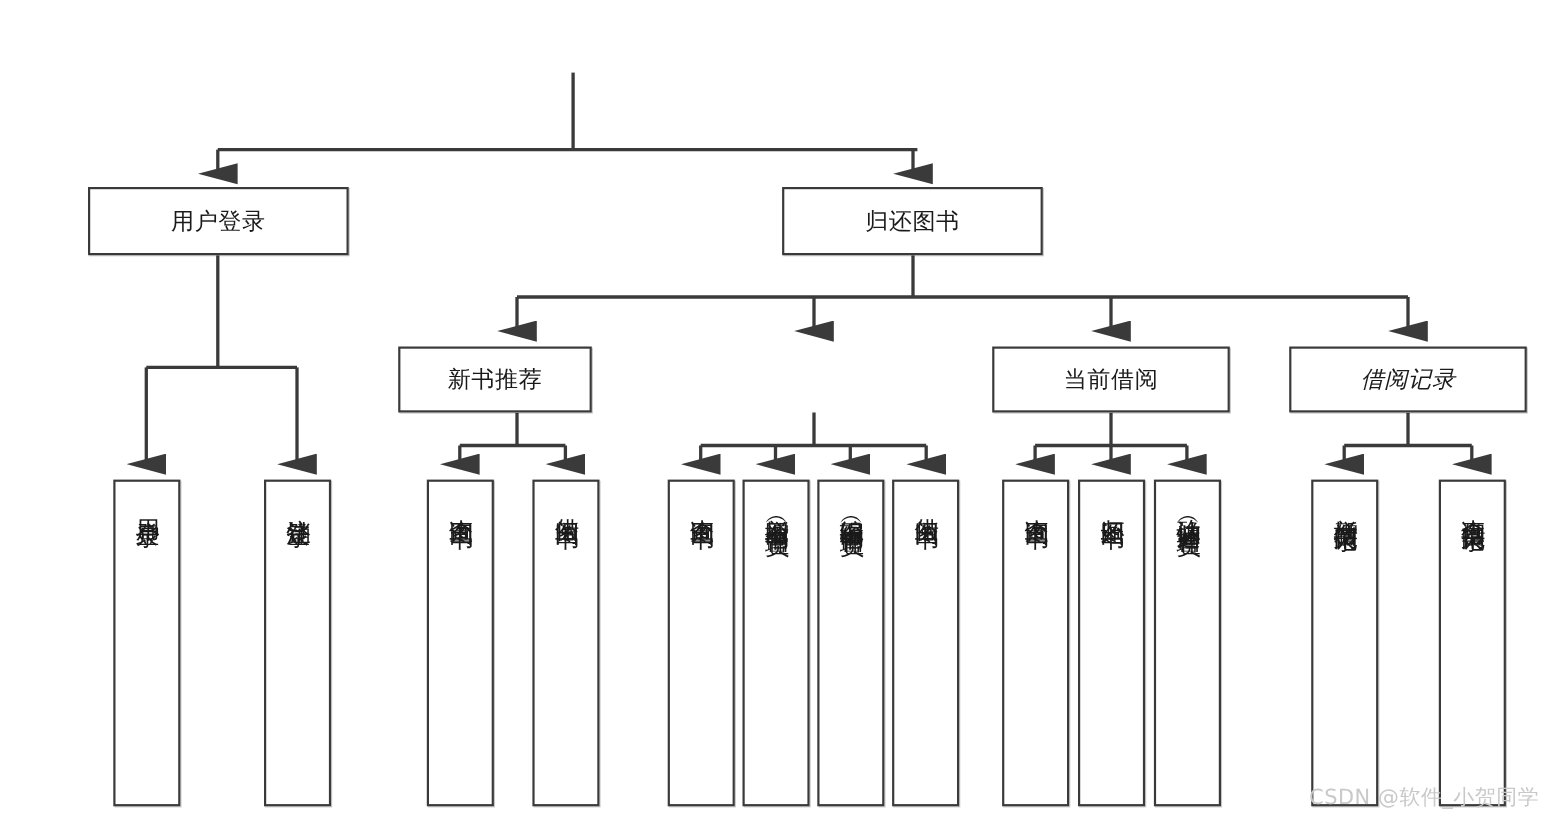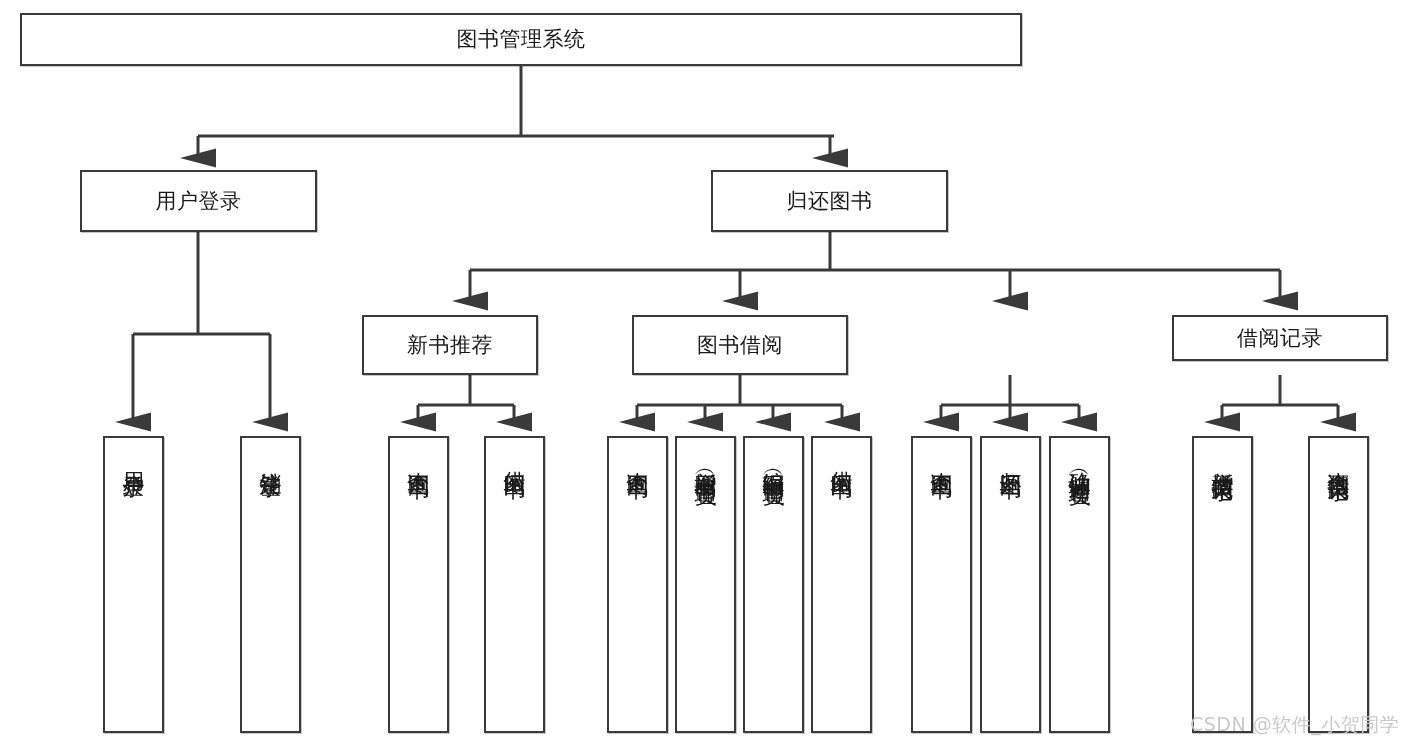--- a/index.html
+++ b/index.html
@@ -110,38 +110,35 @@
       <path d="M1010,405 L1010,422" marker-end="url(#arrow)"></path>
       <path d="M1079,405 L1079,422" marker-end="url(#arrow)"></path>
 
       <path d="M1280,375 L1280,405"></path>
       <path d="M1222,405 L1338,405"></path>
       <path d="M1222,405 L1222,422" marker-end="url(#arrow)"></path>
       <path d="M1338,405 L1338,422" marker-end="url(#arrow)"></path>
     </g>
   </svg>
 
-  <div class="node" style="left:20px; top:13px; width:1002px; height:53px;">
-    <span class="label">图书管理系统</span>
-  </div>
 
   <div class="node" style="left:80px; top:170px; width:237px; height:62px;">
     <span class="label">用户登录</span>
   </div>
   <div class="node" style="left:711px; top:170px; width:237px; height:62px;">
     <span class="label">归还图书</span>
   </div>
 
   <div class="node" style="left:362px; top:315px; width:176px; height:60px;">
     <span class="label">新书推荐</span>
   </div>
-  <div class="node" style="left:632px; top:315px; width:216px; height:60px;">
-    <span class="label">图书借阅</span>
+  <div class="node" style="left:902px; top:315px; width:216px; height:60px;">
+    <span class="label">当前借阅</span>
   </div>
-  <div class="node" style="left:1172px; top:315px; width:216px; height:46px;">
+  <div class="node" style="left:1172px; top:315px; width:216px; height:60px;font-style:italic;">
     <span class="label">借阅记录</span>
   </div>
 
   <div class="node vertical" style="left:103px; top:436px; width:61px; height:297px;">
     <span class="label">用户登录</span>
   </div>
   <div class="node vertical" style="left:240px; top:436px; width:61px; height:297px;">
     <span class="label">注销登录</span>
   </div>
 

